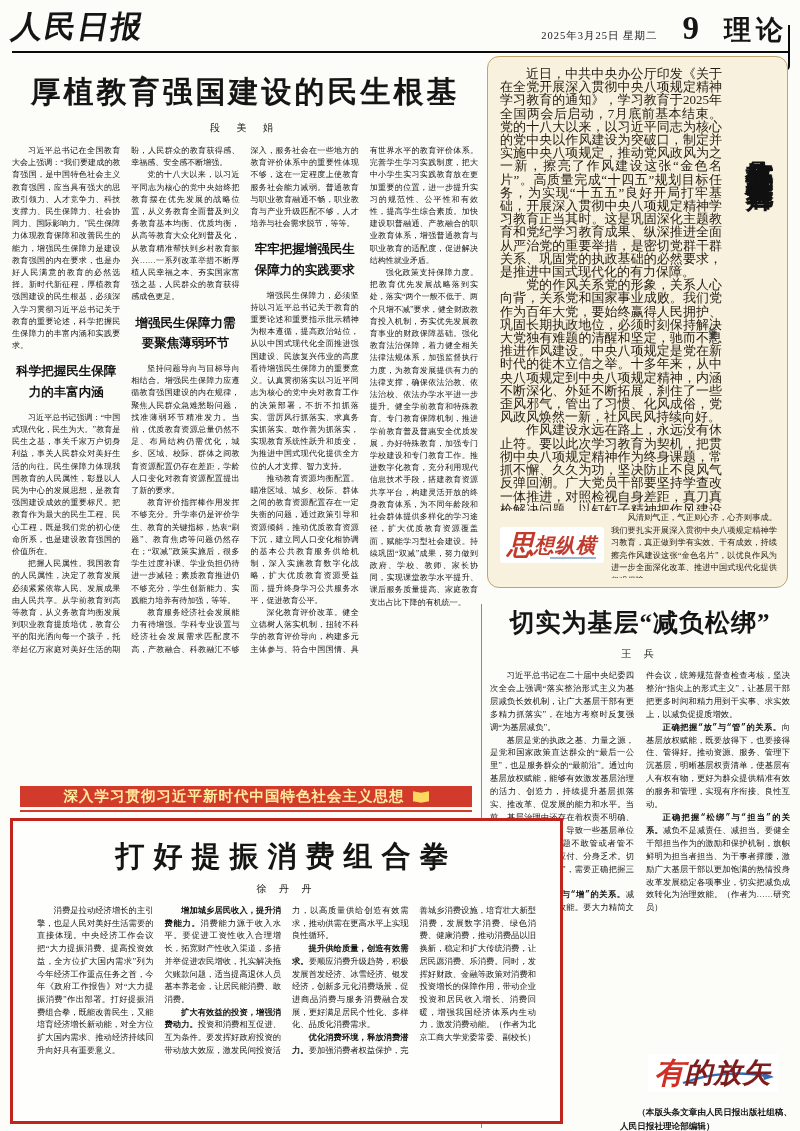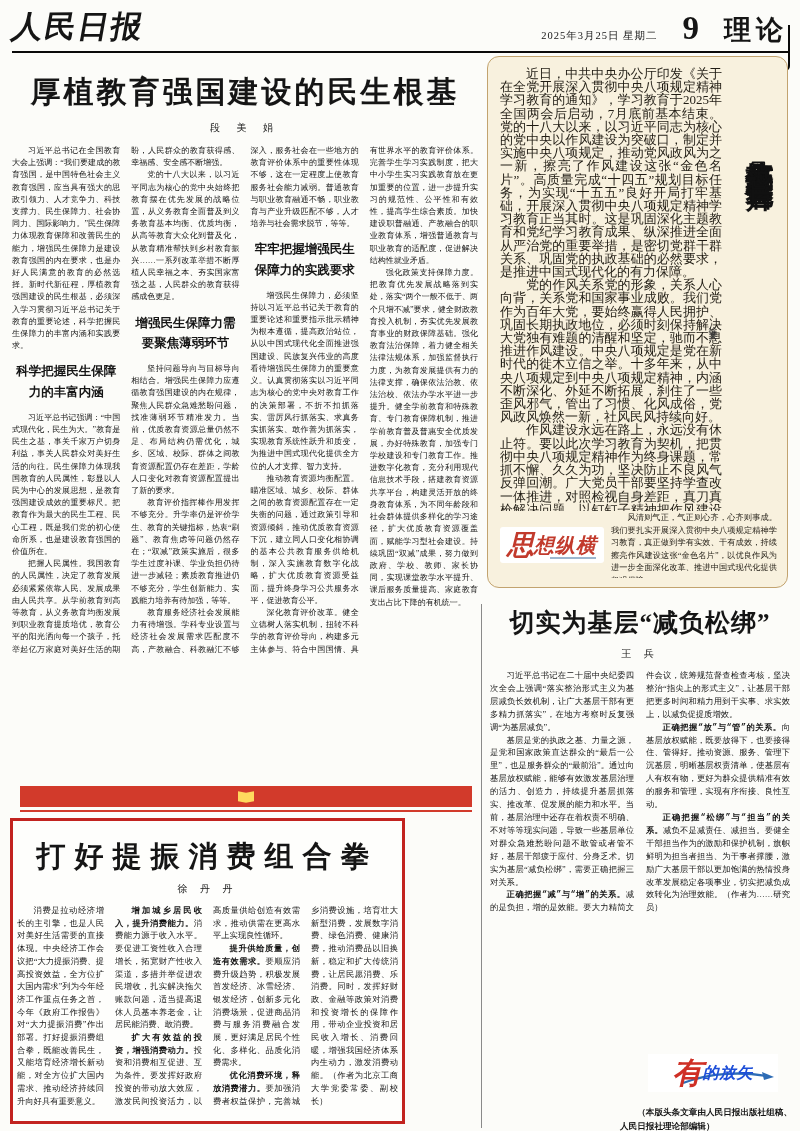--- a/index.html
+++ b/index.html
@@ -52,30 +52,30 @@
   
   .banner{position:absolute;left:20px;top:786px;width:452px;height:21px;background:#d23a2b;
     display:flex;align-items:center;justify-content:center;gap:8px;}
   .banner-text{color:#ffeb9e;font-size:14.5px;font-weight:bold;letter-spacing:1px;}
   .banner-book{width:16px;height:13px;position:relative;flex:0 0 auto;}
   .banner-book span{position:absolute;top:2px;width:8px;height:10px;background:#ffd95e;}
   .banner-book span:first-child{left:0;transform:skewY(10deg);}
   .banner-book span:last-child{right:0;transform:skewY(-10deg);}
   .banner-underline{position:absolute;left:20px;top:810px;width:452px;height:2px;background:#d23a2b;}
   
-  .featured{position:absolute;left:10px;top:818px;width:395px;height:306px;box-sizing:border-box;
-    border:3.5px solid #c2231f;background:#fefefc;padding:4px 4px;}
+  .featured{position:absolute;left:10px;top:818px;width:553px;height:306px;box-sizing:border-box;
+    border:3.5px solid #c2231f;background:#fefefc;padding:4px 24px;}
   .feat-title{text-align:center;font-size:29px;font-weight:bold;letter-spacing:9px;margin:12px 0 5px;}
   .feat-author{text-align:center;font-size:10px;letter-spacing:5px;margin:0 0 9px;}
   .feat-body{column-count:4;column-gap:11px;height:216px;overflow:hidden;text-align:justify;font-size:8.3px;line-height:12.7px;}
   
   .youde-logo{position:absolute;left:648px;top:1054px;width:130px;height:38px;background:#fff;
     display:flex;align-items:center;justify-content:center;font-style:italic;font-weight:900;}
   .yd1{color:#cf3026;font-size:30px;line-height:1;z-index:1;}
-  .yd2{color:#1d4ed8;font-size:16px;letter-spacing:1px;z-index:1;}
+  .yd2{color:#7f1d1d;font-size:28px;letter-spacing:1px;z-index:1;}
   .yd-arrow{position:absolute;left:34px;bottom:6px;z-index:0;}
   .footer-note{position:absolute;left:620px;top:1106px;width:172px;font-size:8.6px;font-weight:bold;line-height:13.5px;text-indent:2em;text-align:justify;}
 </style>
 </head>
 <body>
 
 <div class="page">
 
   <div class="header">
     <div class="masthead">人民日报</div>
@@ -134,20 +134,21 @@
     <div class="base-body">
         <p class="para">习近平总书记在二十届中央纪委四次全会上强调“落实整治形式主义为基层减负长效机制，让广大基层干部有更多精力抓落实”，在地方考察时反复强调“为基层减负”。</p>
         <p class="para">基层是党的执政之基、力量之源，是党和国家政策直达群众的“最后一公里”，也是服务群众的“最前沿”。通过向基层放权赋能，能够有效激发基层治理的活力、创造力，持续提升基层抓落实、推改革、促发展的能力和水平。当前，基层治理中还存在着权责不明确、不对等等现实问题，导致一些基层单位对群众急难愁盼问题不敢管或者管不好，基层干部疲于应付、分身乏术。切实为基层“减负松绑”，需要正确把握三对关系。</p>
         <p class="para"><b>正确把握“减”与“增”的关系。</b>减的是负担，增的是效能。要大力精简文件会议，统筹规范督查检查考核，坚决整治“指尖上的形式主义”，让基层干部把更多时间和精力用到干实事、求实效上，以减负促提质增效。</p>
         <p class="para"><b>正确把握“放”与“管”的关系。</b>向基层放权赋能，既要放得下，也要接得住、管得好。推动资源、服务、管理下沉基层，明晰基层权责清单，使基层有人有权有物，更好为群众提供精准有效的服务和管理，实现有序衔接、良性互动。</p>
         <p class="para"><b>正确把握“松绑”与“担当”的关系。</b>减负不是减责任、减担当。要健全干部担当作为的激励和保护机制，旗帜鲜明为担当者担当、为干事者撑腰，激励广大基层干部以更加饱满的热情投身改革发展稳定各项事业，切实把减负成效转化为治理效能。（作者为……研究员）</p>
       </div>
   </section>
 
   <div class="banner">
+    <span class="banner-text">深入学习贯彻习近平新时代中国特色社会主义思想</span>
     <span class="banner-book">
         <span></span>
         <span></span>
       </span>
   </div>
   <div class="banner-underline"></div>
 
   <section class="featured">
     <h2 class="feat-title">打好提振消费组合拳</h2>
     <div class="feat-author">徐 丹 丹</div>

